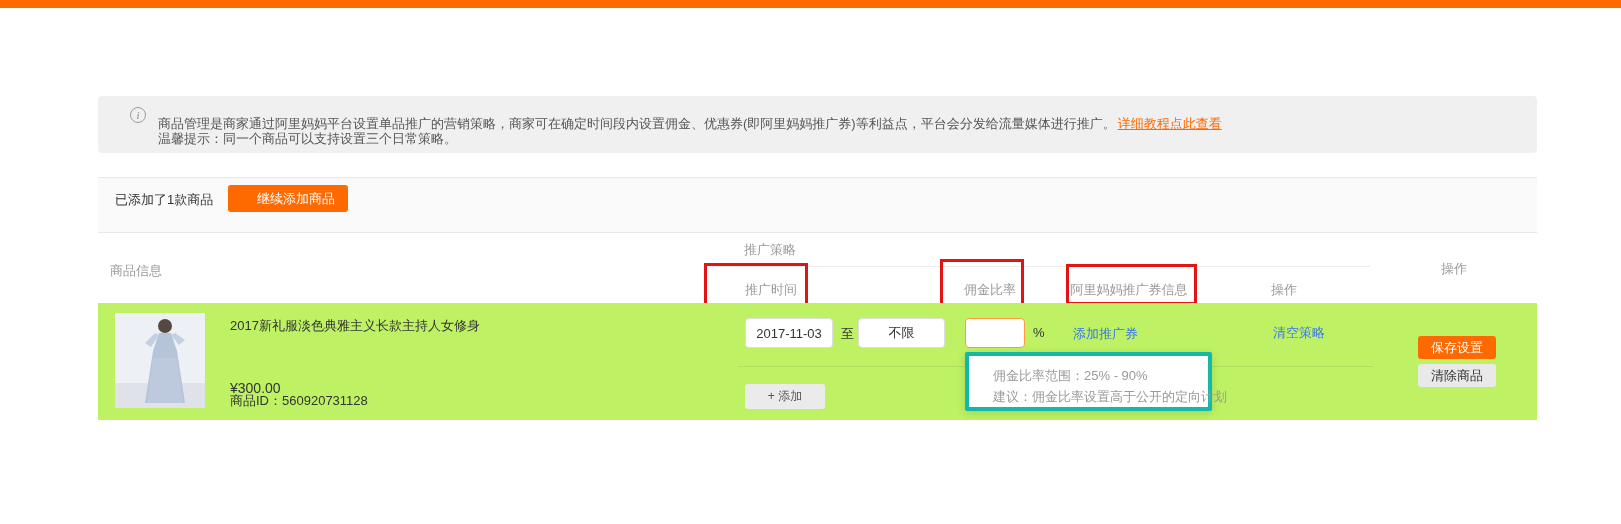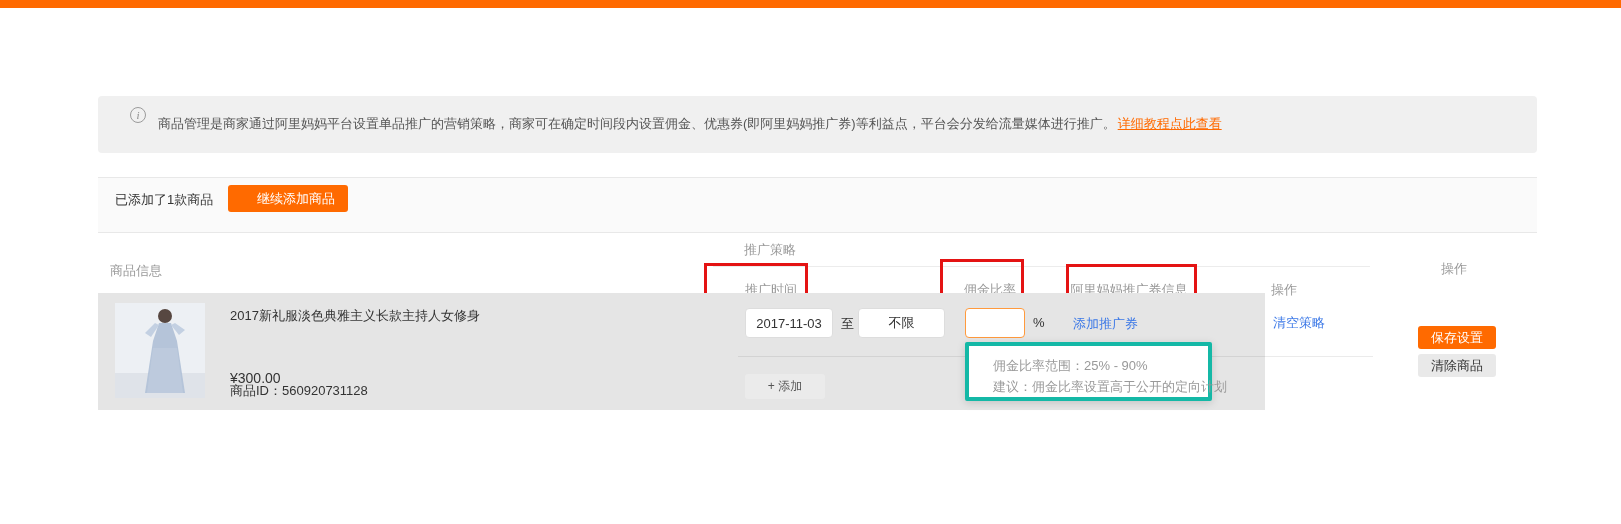--- a/index.html
+++ b/index.html
@@ -40,21 +40,21 @@
   .th-time { left:673px;text-align:center; }
   .th-comm { left:892px; }
   .th-coupon { left:1031px; }
   .th-action { left:1186px; }
   .th-action-right { position:absolute; left:1356px; top:27px; transform:translateX(-50%); }
   .hl { position:absolute; border:3px solid #e41313; background:transparent; }
   .hl-time { left:606px; top:30px; width:104px; height:46px; }
   .hl-comm { left:842px; top:26px; width:84px; height:50px; }
   .hl-coupon { left:968px; top:31px; width:131px; height:41px; }
 
-  .row { position:absolute; left:98px; top:293px; width:1167px; height:117px; background:#e5e5e5; }
+  .row { position:absolute; left:98px; top:303px; width:1439px; height:117px; background:#bef264; }
   .prod-img { position:absolute; left:17px; top:10px; width:90px; height:95px; background:#eef1f4; overflow:hidden; }
   .prod-title { position:absolute; left:132px; top:14px; font-size:13px; color:#333; white-space:nowrap; }
   .prod-id { position:absolute; left:132px; top:53px; font-size:13px; color:#333;margin-top:36px; }
   .prod-price { position:absolute; left:132px; top:77px; font-size:14px; color:#333; }
 
   .inp { position:absolute; top:15px; height:30px; background:#fff; border:1px solid #ddd;
          border-radius:4px; font-size:13px; color:#333; text-align:center; font-family:inherit; outline:none; }
   .inp-start { left:647px; width:88px; }
   .inp-end { left:760px; width:87px; }
   .inp-comm { left:867px; width:60px; border:1px solid #ff9a3d; }
@@ -82,20 +82,21 @@
 <div class="stage">
 
   <div class="topbar"></div>
 
 
   <div class="notice">
     <span class="notice-icon">i</span>
     <div class="notice-line1">
       <span>商品管理是商家通过阿里妈妈平台设置单品推广的营销策略，商家可在确定时间段内设置佣金、优惠券(即阿里妈妈推广券)等利益点，平台会分发给流量媒体进行推广。</span><span class="notice-link">详细教程点此查看</span>
     </div>
+    <div class="notice-line2">温馨提示：同一个商品可以支持设置三个日常策略。</div>
   </div>
 
   <div class="toolbar">
     <span class="added-count">已添加了1款商品</span>
     <button class="btn-continue">继续添加商品</button>
   </div>
 
   <div class="thead">
     <span class="th-product">商品信息</span>
     <span class="th-group">推广策略</span>

